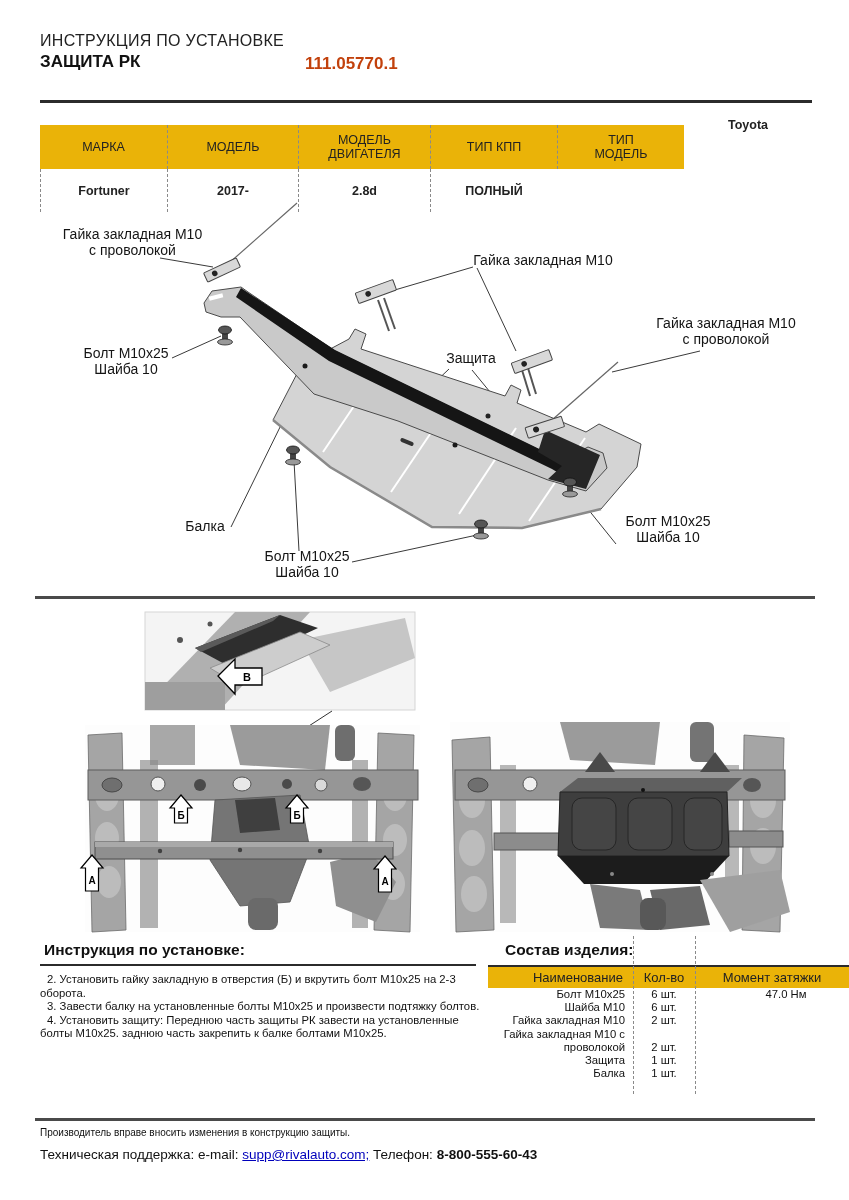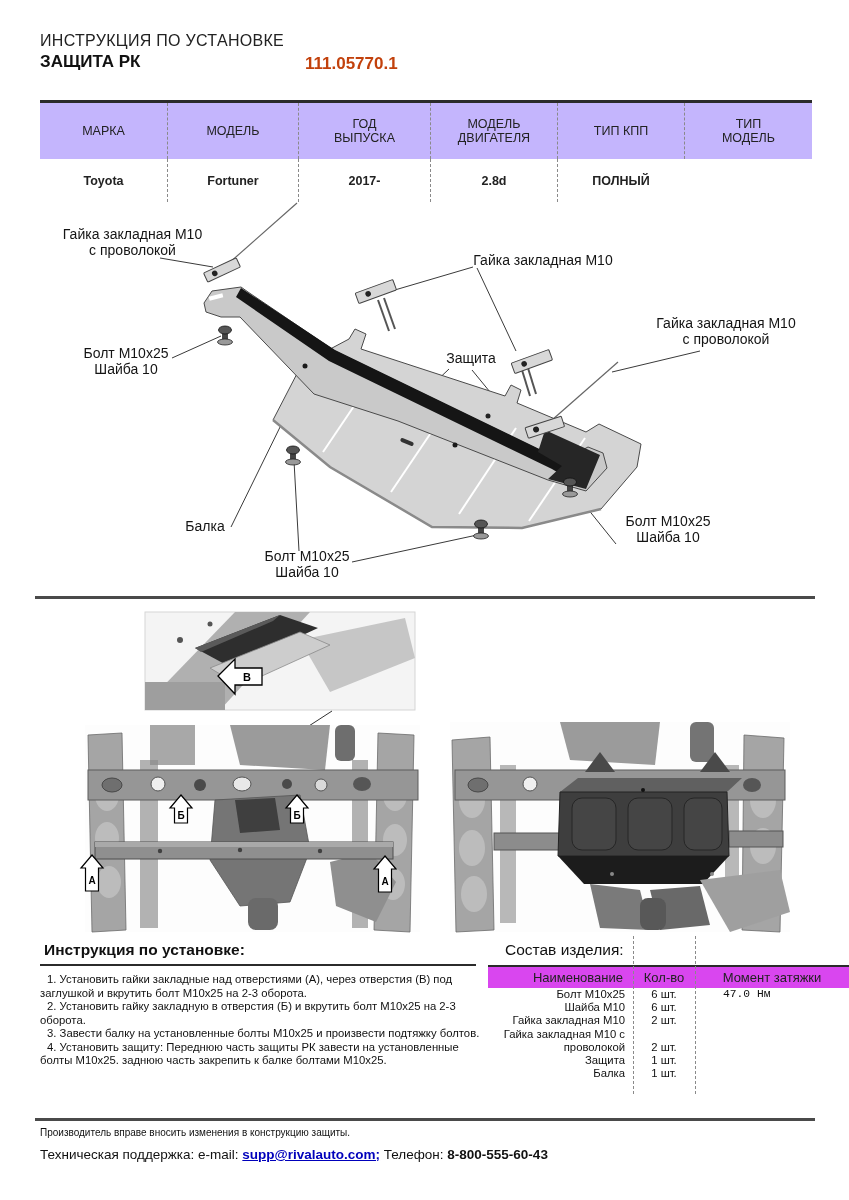--- a/index.html
+++ b/index.html
@@ -5,71 +5,69 @@
   html,body{margin:0;padding:0;background:#fff;}
   .page{position:relative;width:849px;height:1200px;background:#fff;overflow:hidden;
         font-family:"Liberation Sans",sans-serif;color:#1a1a1a;}
   
   .doc-type{position:absolute;left:40px;top:32px;font-size:16px;letter-spacing:.3px;color:#222;}
   .product{position:absolute;left:40px;top:52px;font-size:17px;font-weight:bold;color:#111;}
   .partnum{position:absolute;left:305px;top:54px;font-size:17px;font-weight:bold;color:#c2410c;}
   
   .vtable{position:absolute;left:40px;top:100px;width:772px;border-top:3px solid #2b2b2b;
           display:grid;grid-template-columns:127px 131px 132px 127px 127px 128px;}
-  .vth{background:#c4b5fd;height:56px;display:flex;align-items:center;justify-content:center;
-       text-align:center;white-space:pre-line;font-size:12.5px;line-height:14px;color:#222;}
+  .vth{background:#eab308;height:44px;display:flex;align-items:center;justify-content:center;
+       text-align:center;white-space:pre-line;font-size:12.5px;line-height:14px;color:#222;margin-top:22px;}
   .vtd{height:43px;display:flex;align-items:center;justify-content:center;font-size:12.5px;color:#222;font-weight:bold;}
   .vsep{border-left:1px dashed #8a8a8a;}
   
   .diagram-svg{position:absolute;left:0;top:195px;width:849px;height:405px;}
   .dlabel{position:absolute;font-size:14px;line-height:15.5px;color:#141414;text-align:center;
           white-space:pre-line;}
   
   .hsep{position:absolute;left:35px;width:780px;height:3px;background:#4a4a4a;}
   
   .photos-svg{position:absolute;left:0;top:600px;width:849px;height:340px;}
   .photos-svg text{font-family:"Liberation Sans",sans-serif;font-weight:bold;}
   
   .inst{position:absolute;left:40px;top:941px;width:450px;}
   .ihead{font-weight:bold;font-size:15.5px;color:#111;margin:0 0 0 4px;}
   .irule{width:436px;border-top:2px solid #2b2b2b;margin-top:5px;margin-bottom:7px;}
   .inst p{margin:0;font-size:11.3px;line-height:13.5px;color:#111;text-indent:7px;}
   
   .ptable{position:absolute;left:488px;top:941px;width:361px;}
-  .phead{font-weight:normal;font-size:15.5px;color:#111;margin:0 0 0 17px;}
+  .phead{font-weight:bold;font-size:15.5px;color:#111;margin:0 0 0 17px;}
   .pgrid{margin-top:6px;border-top:2px solid #2b2b2b;}
-  .prow-h{display:flex;background:#d946ef;height:21px;align-items:center;font-size:13px;color:#222;}
+  .prow-h{display:flex;background:#eab308;height:21px;align-items:center;font-size:13px;color:#222;}
   .prow{display:flex;align-items:flex-end;font-size:11.3px;line-height:13.2px;color:#111;}
   .c-name{width:145px;text-align:right;padding-right:8px;box-sizing:border-box;}
   .c-qty{width:62px;text-align:center;}
-  .c-trq{width:154px;text-align:left;padding-left:28px;box-sizing:border-box;font-family:Liberation Mono, monospace;}
+  .c-trq{width:154px;text-align:center;padding-left:28px;box-sizing:border-box;}
   .c-name-h{width:145px;text-align:right;padding-right:10px;box-sizing:border-box;}
   .c-qty-h{width:62px;text-align:center;}
   .c-trq-h{width:154px;text-align:center;}
   .pdash{position:absolute;top:936px;height:158px;border-left:1px dashed #8a8a8a;}
   
   .f1{position:absolute;left:40px;top:1127px;font-size:10px;color:#111;}
   .f2{position:absolute;left:40px;top:1147px;font-size:13.5px;color:#111;}
-  .email{color:#0000bb;font-weight:bold;text-decoration:underline;}
+  .email{color:#0000bb;font-weight:normal;text-decoration:underline;}
   .bold{font-weight:bold;}
 </style>
 </head>
 <body>
 
 <div class="page">
 
   <div class="doc-type">ИНСТРУКЦИЯ ПО УСТАНОВКЕ</div>
   <div class="product">ЗАЩИТА  РК</div>
   <div class="partnum">111.05770.1</div>
 
   <div class="vtable">
     <div class="vth">МАРКА</div>
     <div class="vth vsep">МОДЕЛЬ</div>
-    <div class="vth vsep">ГОД
-ВЫПУСКА</div>
     <div class="vth vsep">МОДЕЛЬ
 ДВИГАТЕЛЯ</div>
     <div class="vth vsep">ТИП КПП</div>
     <div class="vth vsep">ТИП
 МОДЕЛЬ</div>
     <div class="vtd">Toyota</div>
     <div class="vtd vsep">Fortuner</div>
     <div class="vtd vsep">2017-</div>
     <div class="vtd vsep">2.8d</div>
     <div class="vtd vsep">ПОЛНЫЙ</div>
@@ -289,21 +287,20 @@
       <polygon points="590,884 640,890 650,930 600,928" fill="#7a7a7a"></polygon>
       <polygon points="650,890 700,886 710,925 660,930" fill="#696969"></polygon>
       <rect x="640" y="898" width="26" height="32" rx="8" fill="#585858"></rect>
       <polygon points="700,880 780,870 790,912 730,932" fill="#9f9f9f"></polygon>
     </g>
   </svg>
 
   <div class="inst">
     <div class="ihead">Инструкция по установке:</div>
     <div class="irule"></div>
-    <p>1. Установить гайки закладные над отверстиями (А), через отверстия (В) под заглушкой и вкрутить болт М10х25 на 2-3 оборота.</p>
     <p>2. Установить гайку закладную в отверстия (Б) и вкрутить болт М10х25 на 2-3 оборота.</p>
     <p>3. Завести балку на установленные болты М10х25 и произвести подтяжку болтов.</p>
     <p>4. Установить защиту: Переднюю часть защиты РК завести на установленные болты М10х25. заднюю часть закрепить к балке болтами М10х25.</p>
   </div>
 
   <div class="ptable">
     <div class="phead">Состав изделия:</div>
     <div class="pgrid">
       <div class="prow-h">
         <div class="c-name-h">Наименование</div>

